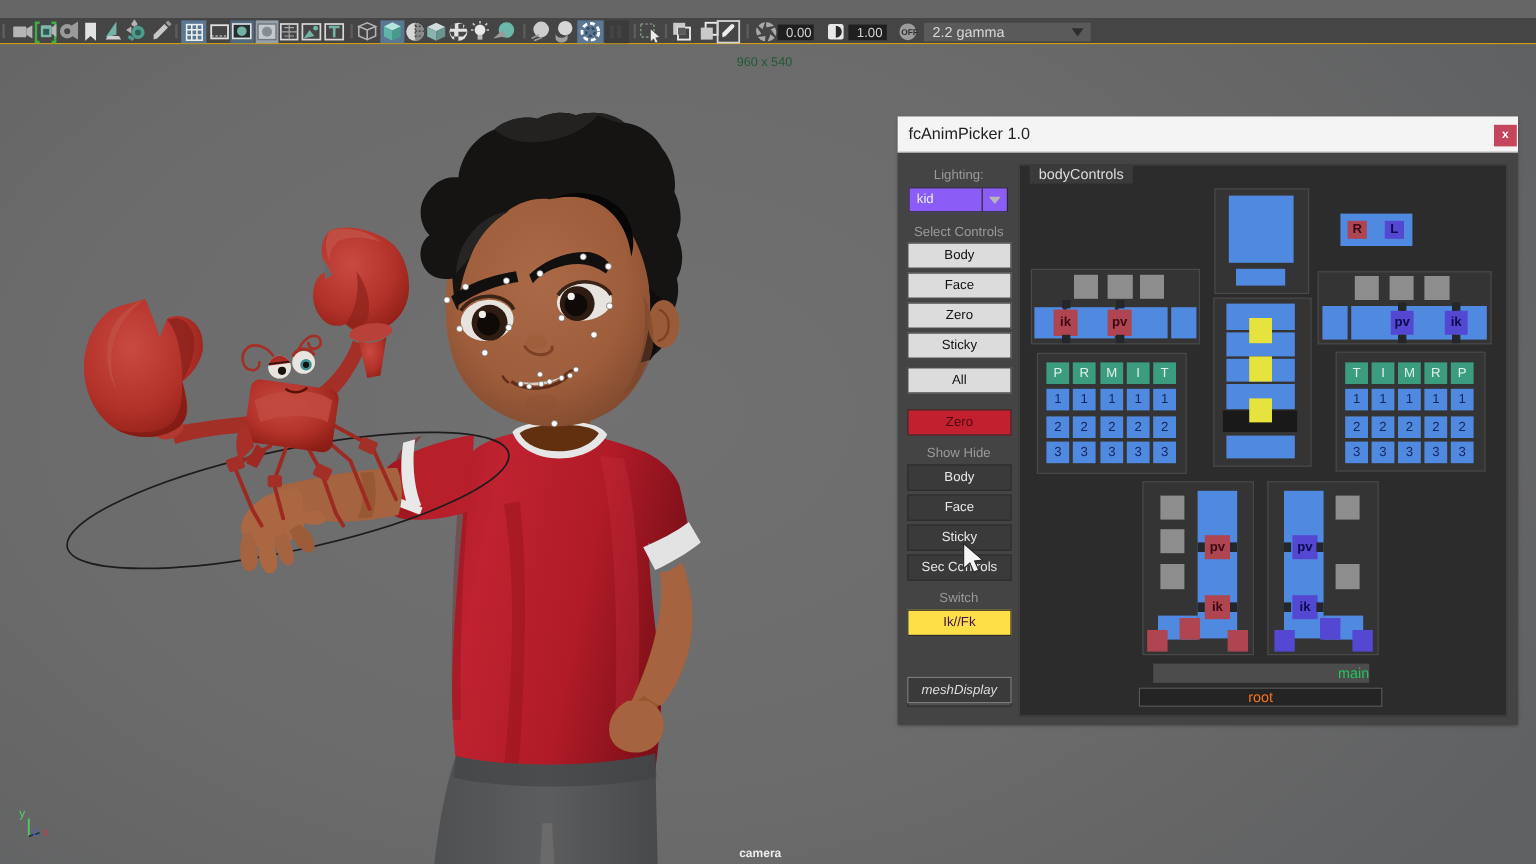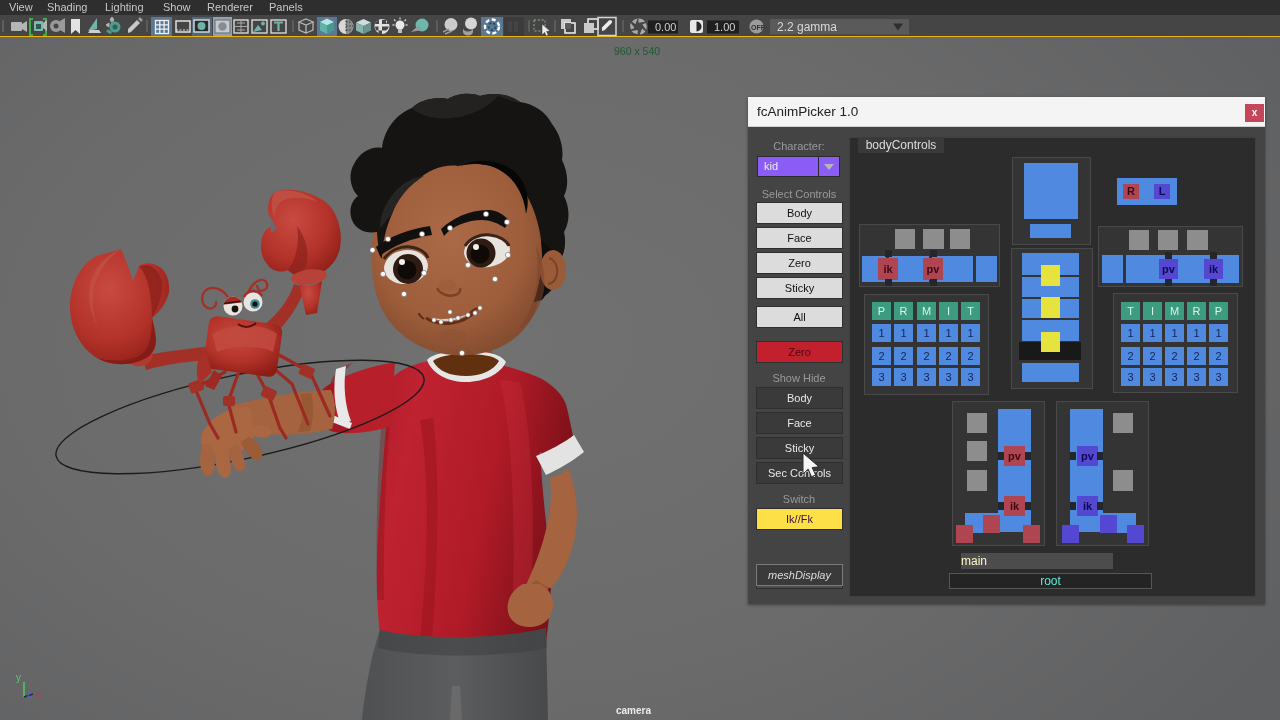--- a/index.html
+++ b/index.html
@@ -35,28 +35,20 @@
   .yel { position:absolute; background:#e6e23e; }
   .sel { position:absolute; background:#8b5cf6; border:1px solid #2c2c2c; color:#ececec; font-size:11px; }
   .sel span { position:absolute; left:6px; top:3px; }
   .sel .arr { position:absolute; right:0; top:0; width:21px; height:19px; border-left:1px solid #2c2c2c; }
   .sel .arr:after { content:""; position:absolute; left:5px; top:7px; border-left:5px solid transparent; border-right:5px solid transparent; border-top:6px solid #b6b6b6; }
 </style>
 </head>
 <body>
 <div id="stage">
 
-  <div id="menubar">
-    <span style="left:9px">View</span>
-    <span style="left:47px">Shading</span>
-    <span style="left:105px">Lighting</span>
-    <span style="left:163px">Show</span>
-    <span style="left:207px">Renderer</span>
-    <span style="left:269px">Panels</span>
-  </div>
 
   <div id="toolbar">
   <svg width="1280" height="22" viewBox="0 15 1280 22">
     <g fill="#b5b5b5" stroke="none">
 
       <rect x="2" y="20" width="2" height="12" rx="1" fill="#606060"></rect>
 
       <rect x="11" y="22" width="11" height="9" rx="1"></rect>
           <path d="M22 24 L27 21 L27 32 L22 29 Z"></path>
 
@@ -390,21 +382,21 @@
   </svg>
   </div>
 
   <div id="picker">
     <div id="ptitle">
         <span class="t">fcAnimPicker 1.0</span>
         <div id="pclose">x</div>
       </div>
   </div>
 
-  <div class="lbl" style="left:748px; top:140px;">Character:</div>
+  <div class="lbl" style="left:748px; top:140px;">Lighting:</div>
   <div class="sel" style="left:757px; top:156px; width:83px; height:21px;">
       <span>kid</span>
       <div class="arr"></div>
     </div>
   <div class="lbl" style="left:748px; top:188px;">Select Controls</div>
   <div class="btnL" style="top:202px;">Body</div>
   <div class="btnL" style="top:227px;">Face</div>
   <div class="btnL" style="top:252px;">Zero</div>
   <div class="btnL" style="top:277px;">Sticky</div>
   <div class="btnL" style="top:306px;">All</div>
@@ -546,16 +538,16 @@
   <div style="position:absolute;left:1210px;top:279px;width:7px;height:7px;background:#23262b;"></div>
   <div style="position:absolute;left:998px;top:452px;width:6px;height:8px;background:#23262b;"></div>
   <div style="position:absolute;left:1025px;top:452px;width:6px;height:8px;background:#23262b;"></div>
   <div style="position:absolute;left:998px;top:502px;width:6px;height:8px;background:#23262b;"></div>
   <div style="position:absolute;left:1025px;top:502px;width:6px;height:8px;background:#23262b;"></div>
   <div style="position:absolute;left:1070px;top:452px;width:6px;height:8px;background:#23262b;"></div>
   <div style="position:absolute;left:1097px;top:452px;width:6px;height:8px;background:#23262b;"></div>
   <div style="position:absolute;left:1070px;top:502px;width:6px;height:8px;background:#23262b;"></div>
   <div style="position:absolute;left:1097px;top:502px;width:6px;height:8px;background:#23262b;"></div>
 
-  <div style="position:absolute; left:961px; top:553px; width:152px; height:16px; background:#4c4c4c; color:#fef9c3; font-size:12px; text-align:left; line-height:16px;">main</div>
-  <div style="position:absolute; left:949px; top:573px; width:203px; height:16px; background:#242424; border:1px solid #565656; color:#5eead4; font-size:12px; text-align:center; line-height:14px;">root</div>
+  <div style="position:absolute; left:961px; top:553px; width:180px; height:16px; background:#4c4c4c; color:#22c55e; font-size:12px; text-align:right; line-height:16px;">main</div>
+  <div style="position:absolute; left:949px; top:573px; width:203px; height:16px; background:#242424; border:1px solid #565656; color:#f97316; font-size:12px; text-align:center; line-height:14px;">root</div>
 
 </div>
 
 </body></html>

